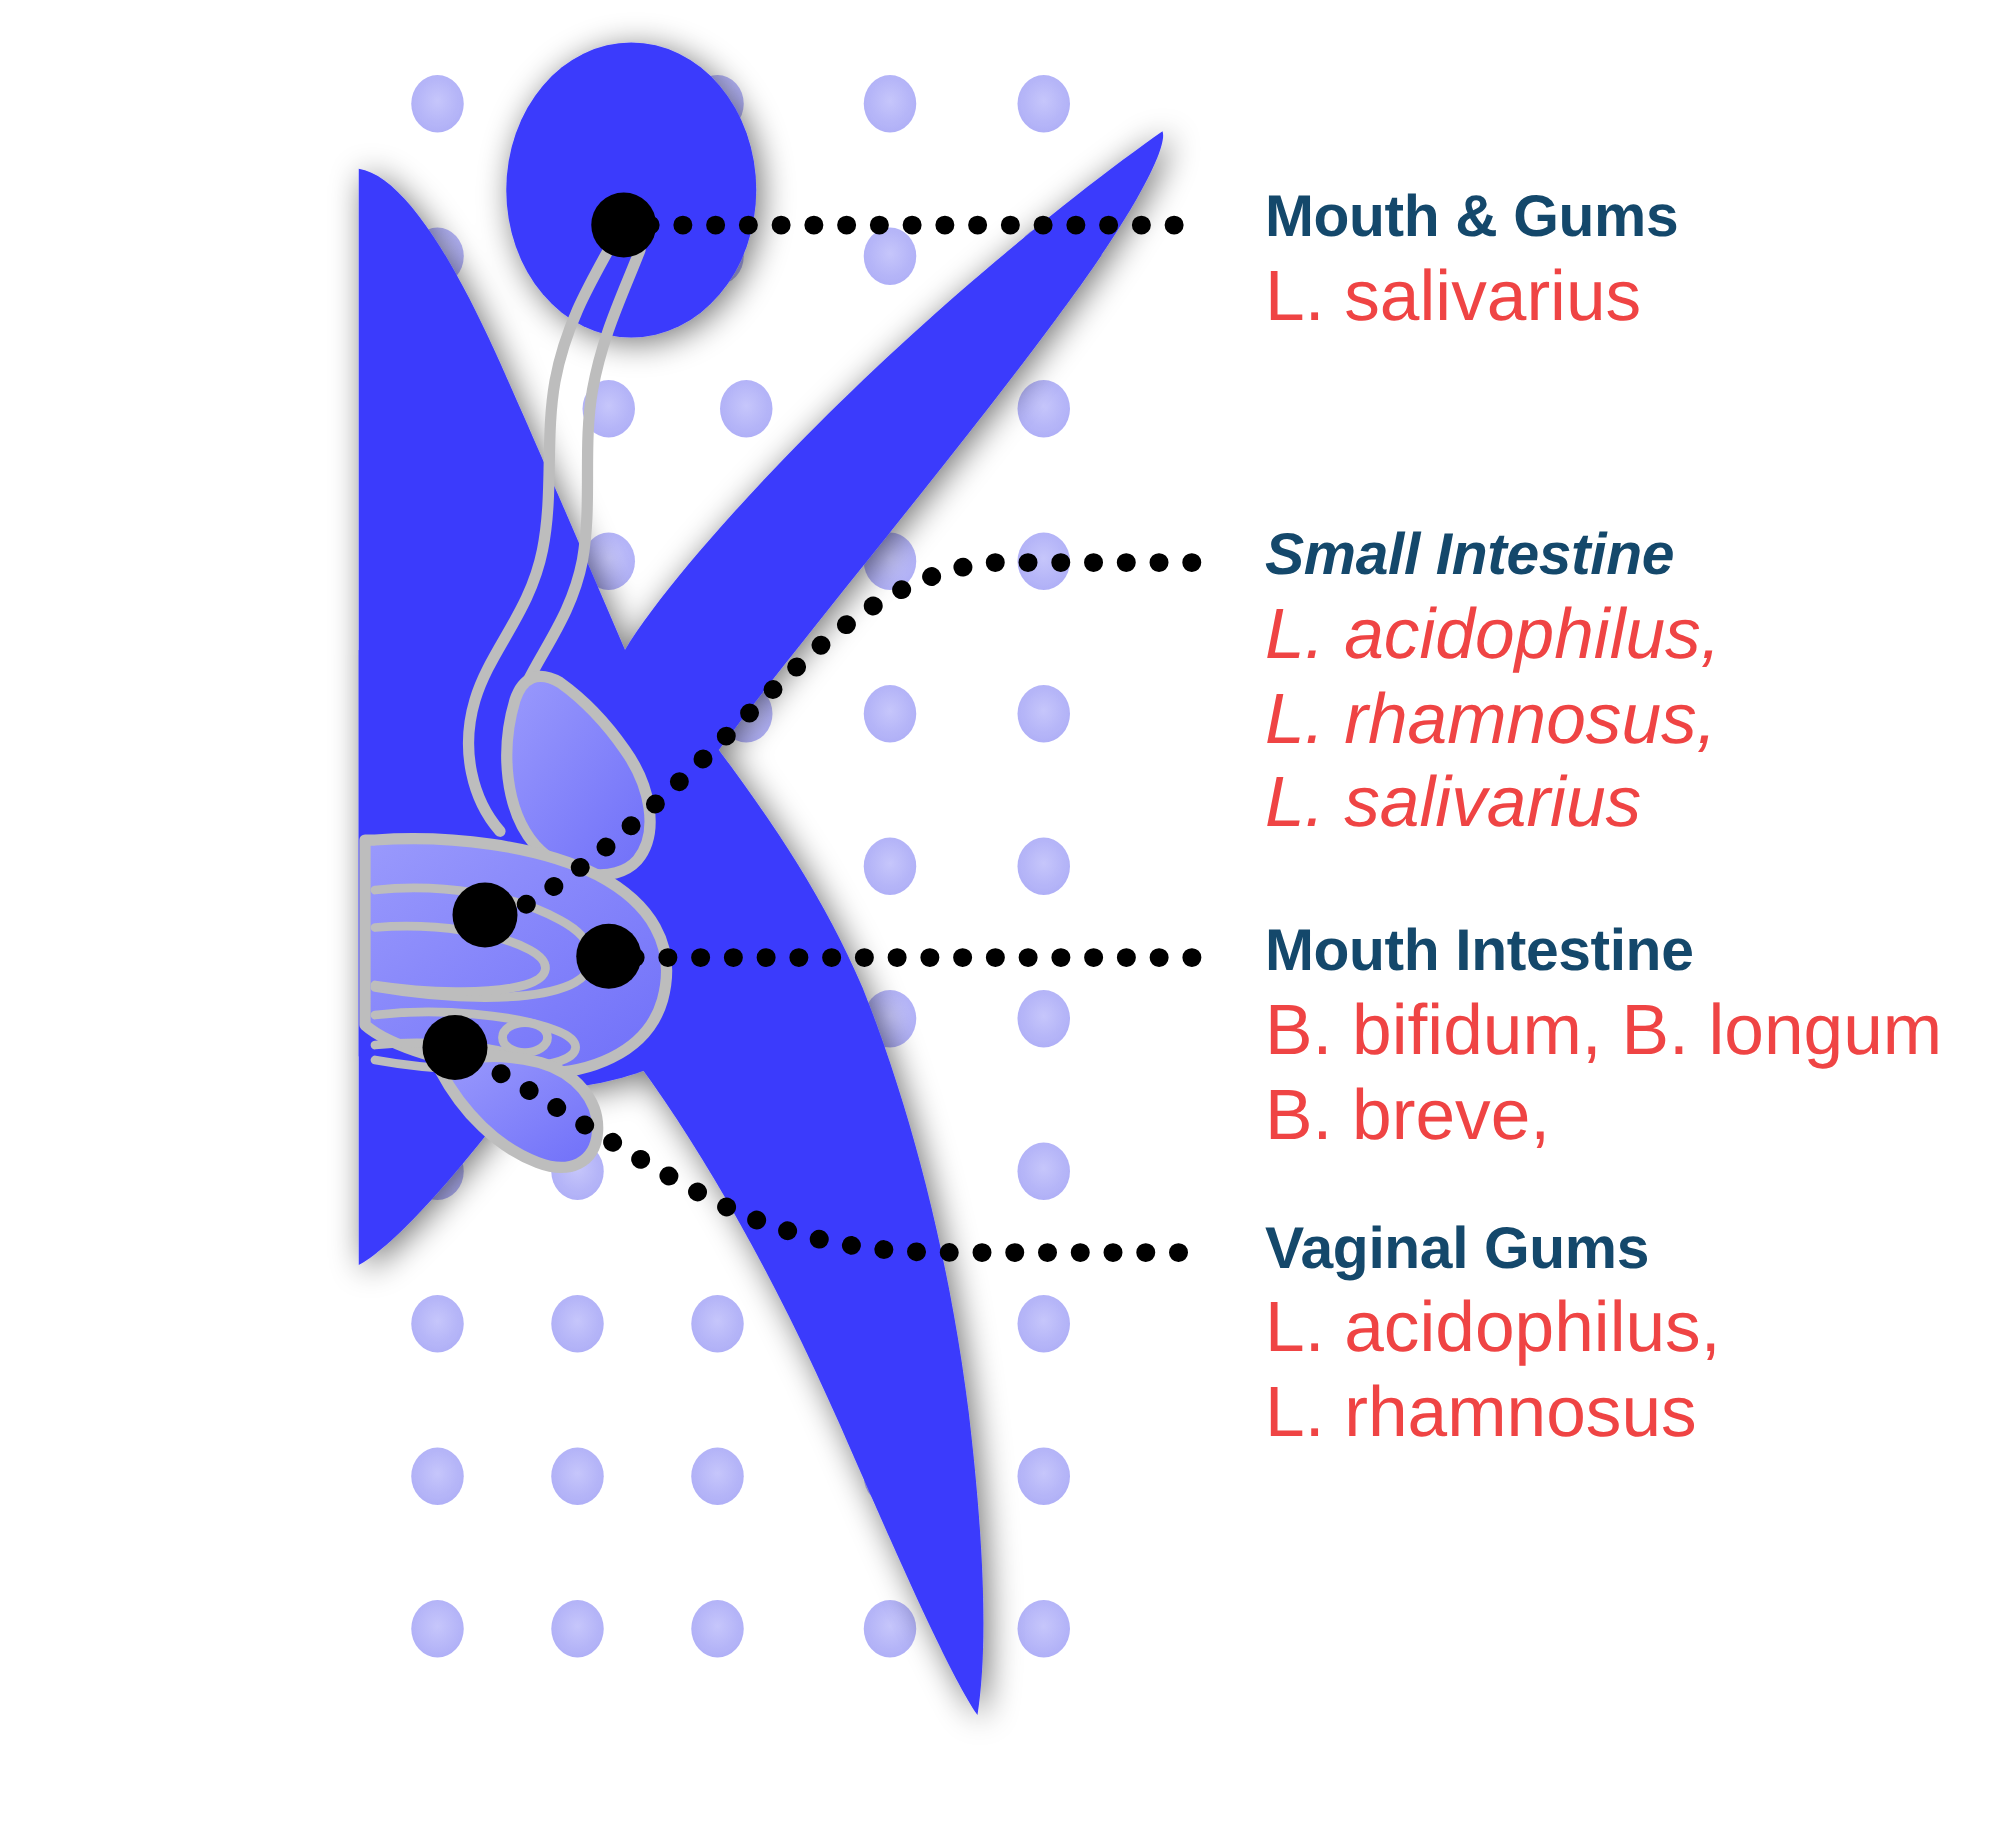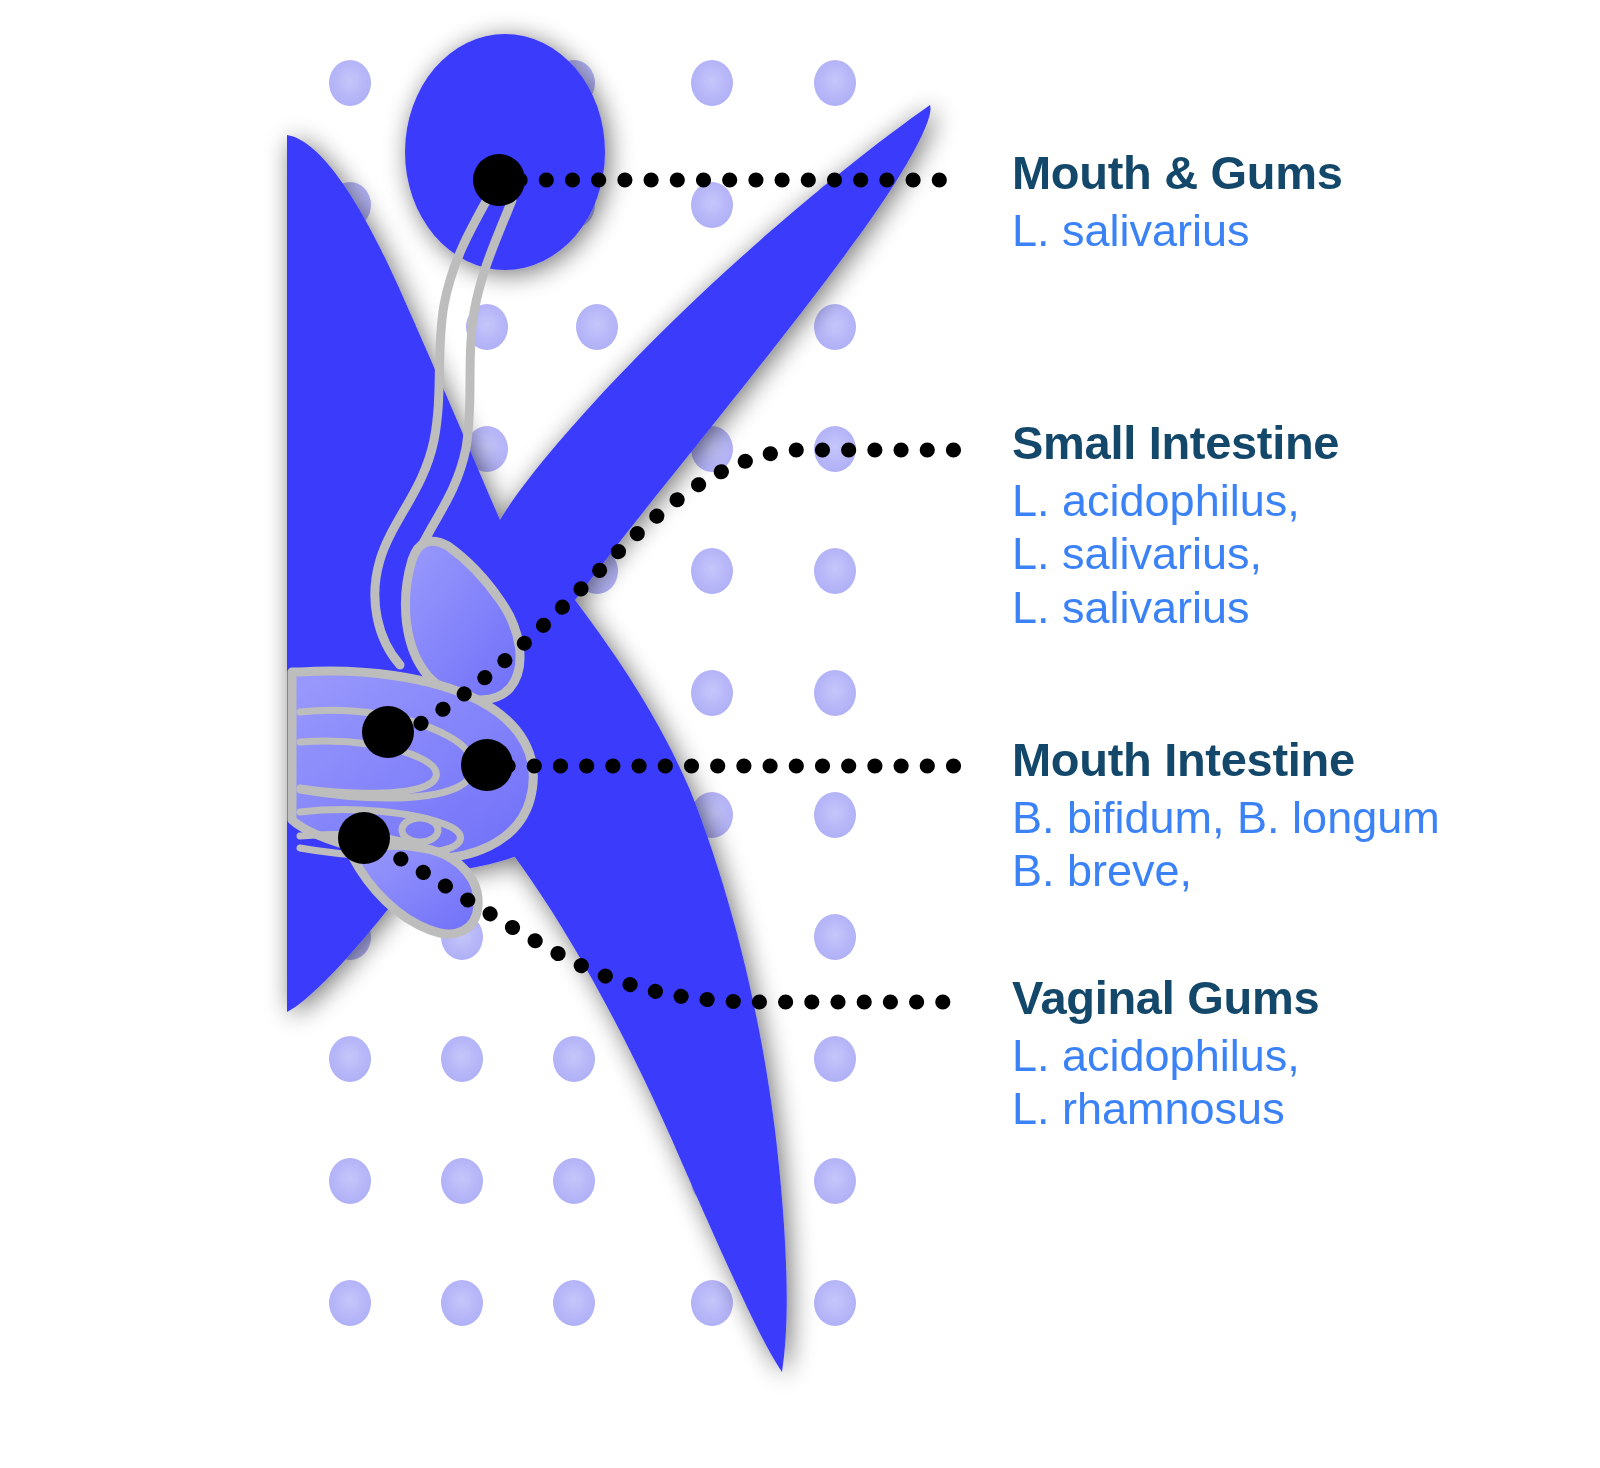--- a/index.html
+++ b/index.html
@@ -42,28 +42,28 @@
     color: #14486B;
     font-weight: bold;
     font-size: 47px;
     line-height: 1.06;
     letter-spacing: -0.3px;
     white-space: nowrap;
     margin: 0 0 6px 0;
     font-family: "Liberation Sans", sans-serif;
   }
   .label-line {
-    color: #3b82f6;
-    font-size: 45px;
+    color: #ef4444;
+    font-size: 57px;
     line-height: 1.19;
     white-space: nowrap;
     font-family: "Liberation Sans", sans-serif;
   }
   .g-mouth  { top: 148px; }
-  .g-small  { top: 418px; }
+  .g-small  { top: 418px; font-style: italic; }
   .g-large  { top: 735px; }
   .g-vag    { top: 973px; }
 </style>
 </head>
 <body>
 
 <div id="stage">
 
   <svg id="figure-svg" viewBox="0 0 1600 1468">
     <defs>
@@ -246,21 +246,21 @@
   <div class="labels">
 
     <div class="label-group g-mouth">
       <div class="label-title">Mouth &amp; Gums</div>
       <div class="label-line">L. salivarius</div>
     </div>
 
     <div class="label-group g-small">
       <div class="label-title">Small Intestine</div>
       <div class="label-line">L. acidophilus,</div>
-      <div class="label-line">L. salivarius,</div>
+      <div class="label-line">L. rhamnosus,</div>
       <div class="label-line">L. salivarius</div>
     </div>
 
     <div class="label-group g-large">
       <div class="label-title">Mouth Intestine</div>
       <div class="label-line">B. bifidum, B. longum</div>
       <div class="label-line">B. breve,</div>
     </div>
 
     <div class="label-group g-vag">

